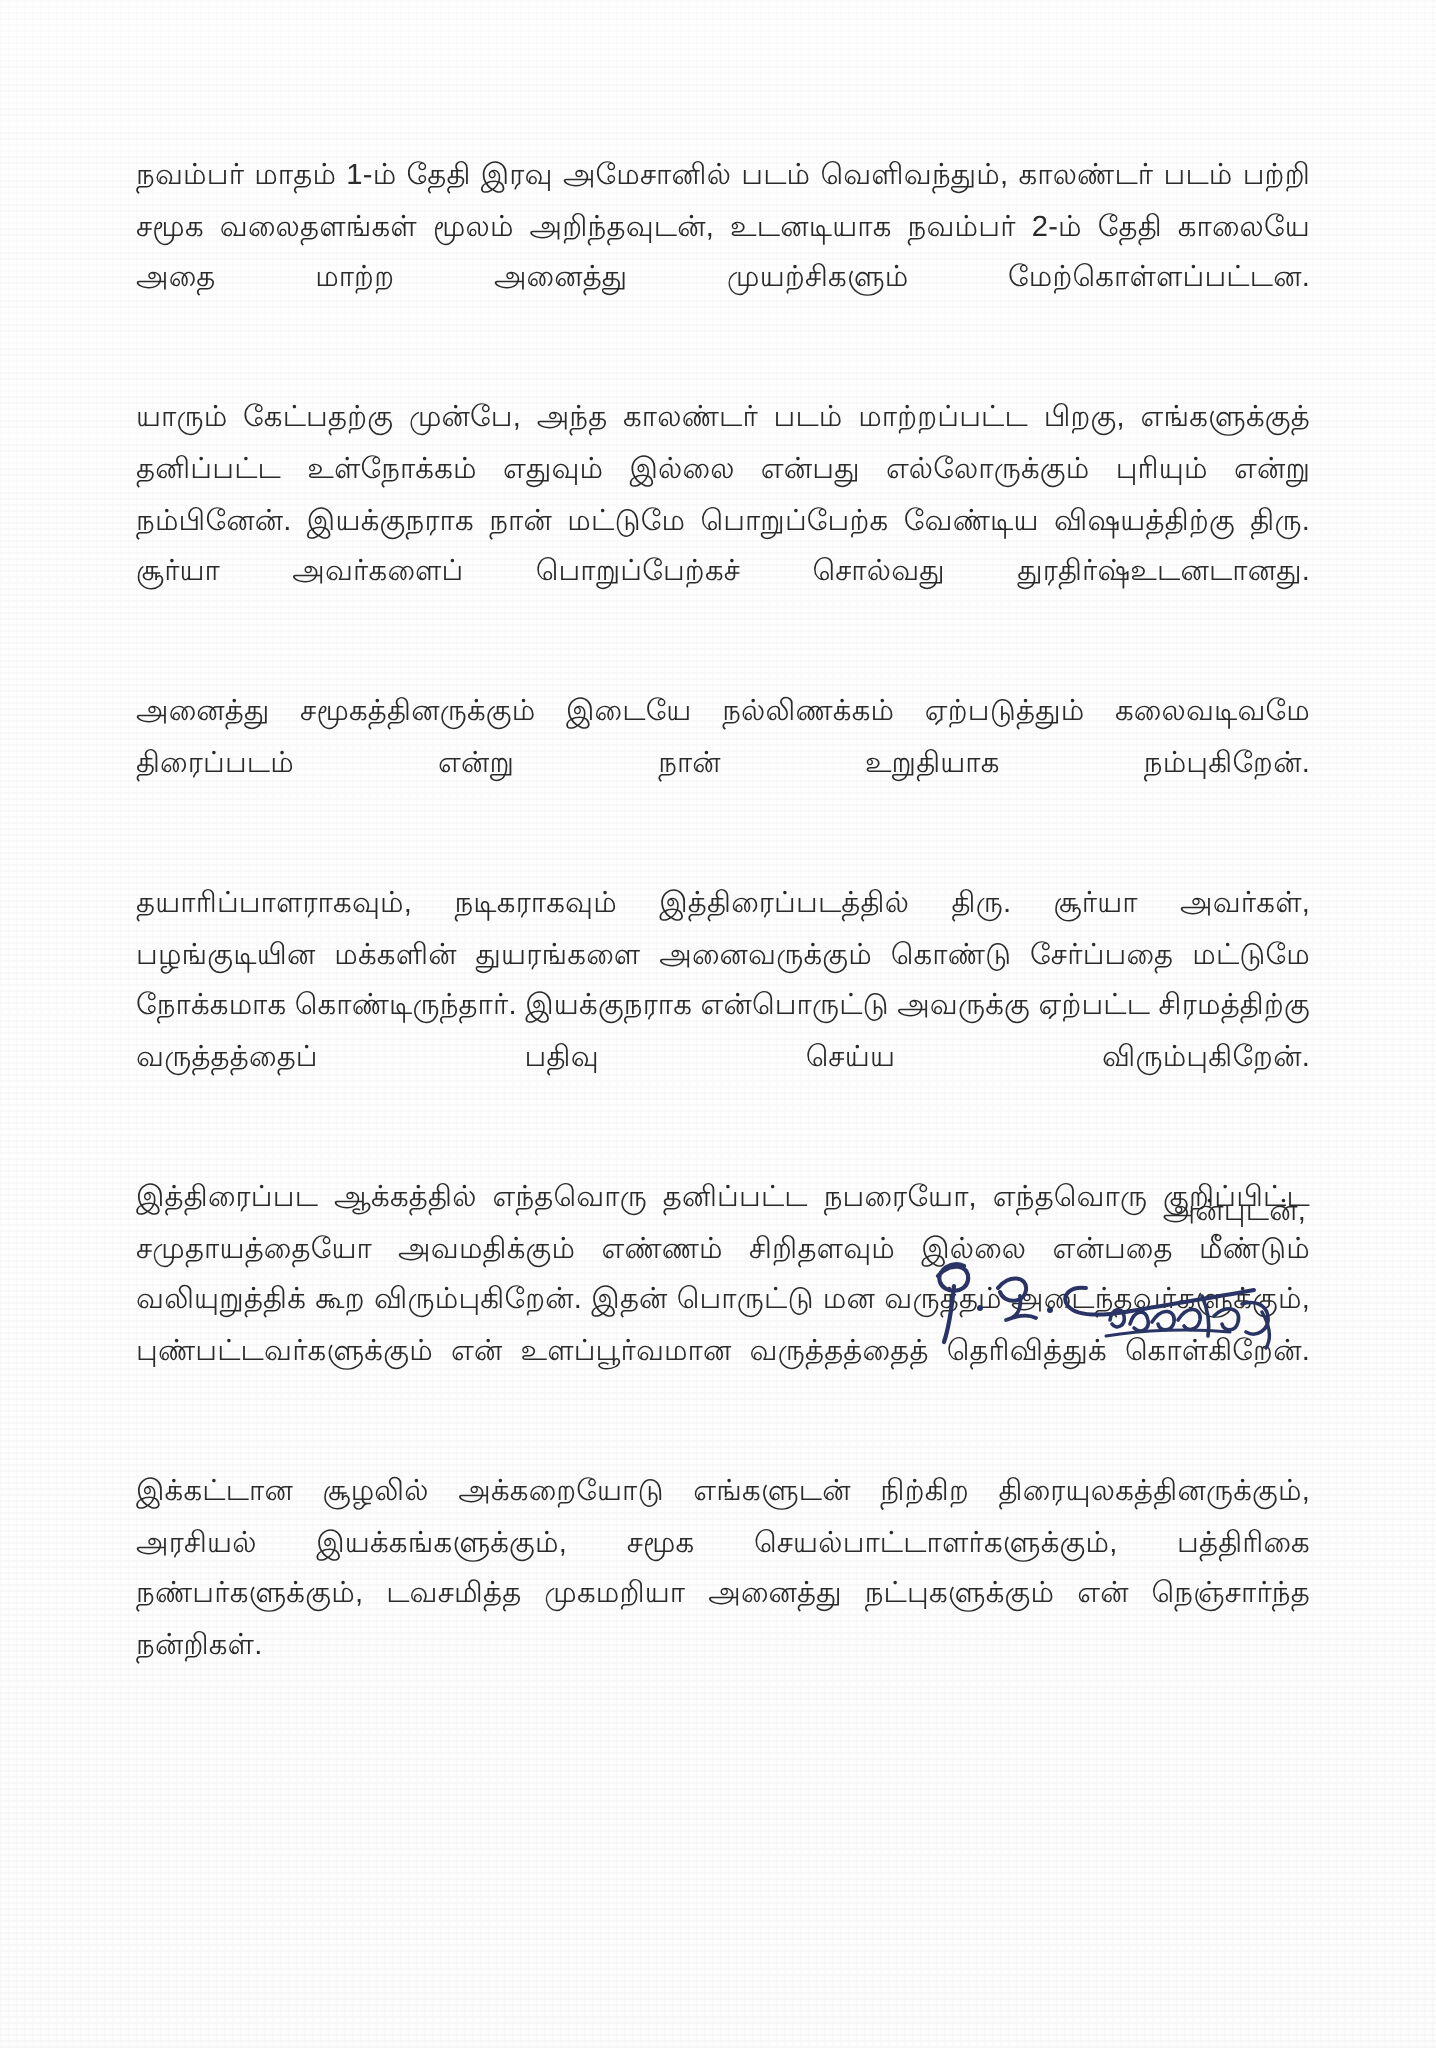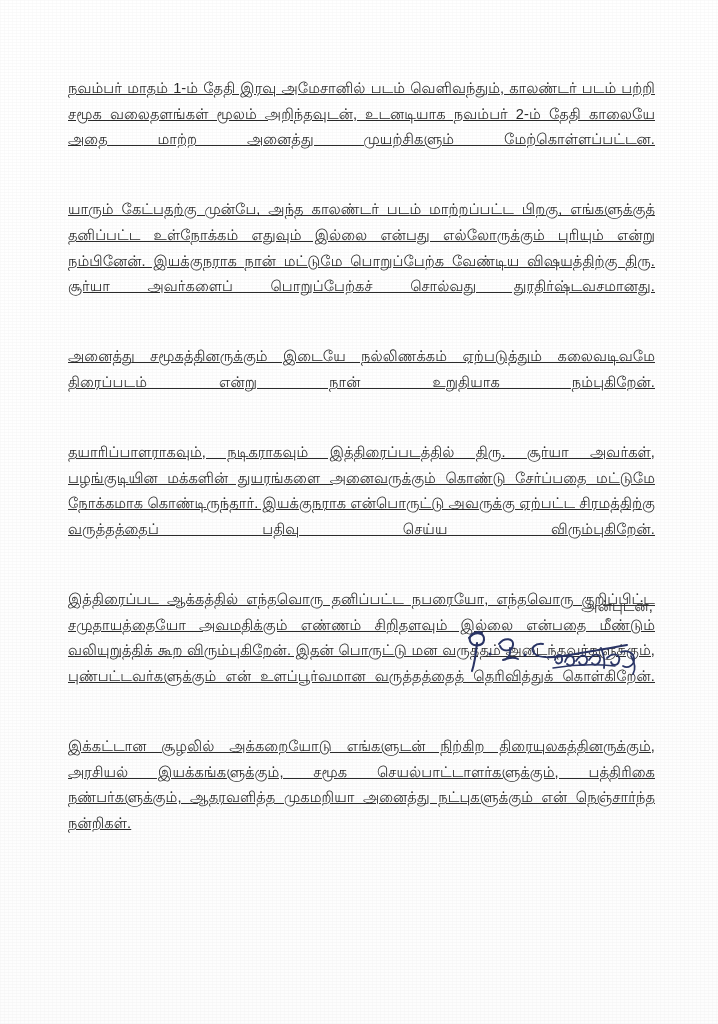--- a/index.html
+++ b/index.html
@@ -43,21 +43,20 @@
 
   p.para {
     margin: 0 0 19px 0;
     font-family: "Liberation Sans", "DejaVu Sans", sans-serif;
     font-size: 14.6px;
     line-height: 25.6px;
     color: #2b2b2b;
     text-align: justify;
     text-justify: inter-word;
     letter-spacing: .1px;
-    text-decoration: underline;
     -webkit-font-smoothing: none;
   }
 
   
   p.para::after {
     content: "";
     display: inline-block;
     width: 100%;
   }
 
@@ -96,25 +95,25 @@
     overflow: visible;
   }
 </style>
 </head>
 <body>
 
 <div class="page">
 
   <div class="letter-body">
     <p class="para">நவம்பர் மாதம் 1-ம் தேதி இரவு அமேசானில் படம் வெளிவந்தும், காலண்டர் படம் பற்றி சமூக வலைதளங்கள் மூலம் அறிந்தவுடன், உடனடியாக நவம்பர் 2-ம் தேதி காலையே அதை மாற்ற அனைத்து முயற்சிகளும் மேற்கொள்ளப்பட்டன.</p>
-    <p class="para">யாரும் கேட்பதற்கு முன்பே, அந்த காலண்டர் படம் மாற்றப்பட்ட பிறகு, எங்களுக்குத் தனிப்பட்ட உள்நோக்கம் எதுவும் இல்லை என்பது எல்லோருக்கும் புரியும் என்று நம்பினேன். இயக்குநராக நான் மட்டுமே பொறுப்பேற்க வேண்டிய விஷயத்திற்கு திரு. சூர்யா அவர்களைப் பொறுப்பேற்கச் சொல்வது துரதிர்ஷ்டவசமானது.</p>
+    <p class="para">யாரும் கேட்பதற்கு முன்பே, அந்த காலண்டர் படம் மாற்றப்பட்ட பிறகு, எங்களுக்குத் தனிப்பட்ட உள்நோக்கம் எதுவும் இல்லை என்பது எல்லோருக்கும் புரியும் என்று நம்பினேன். இயக்குநராக நான் மட்டுமே பொறுப்பேற்க வேண்டிய விஷயத்திற்கு திரு. சூர்யா அவர்களைப் பொறுப்பேற்கச் சொல்வது துரதிர்ஷ்உடனடானது.</p>
     <p class="para">அனைத்து சமூகத்தினருக்கும் இடையே நல்லிணக்கம் ஏற்படுத்தும் கலைவடிவமே திரைப்படம் என்று நான் உறுதியாக நம்புகிறேன்.</p>
     <p class="para">தயாரிப்பாளராகவும், நடிகராகவும் இத்திரைப்படத்தில் திரு. சூர்யா அவர்கள், பழங்குடியின மக்களின் துயரங்களை அனைவருக்கும் கொண்டு சேர்ப்பதை மட்டுமே நோக்கமாக கொண்டிருந்தார். இயக்குநராக என்பொருட்டு அவருக்கு ஏற்பட்ட சிரமத்திற்கு வருத்தத்தைப் பதிவு செய்ய விரும்புகிறேன்.</p>
     <p class="para">இத்திரைப்பட ஆக்கத்தில் எந்தவொரு தனிப்பட்ட நபரையோ, எந்தவொரு குறிப்பிட்ட சமுதாயத்தையோ அவமதிக்கும் எண்ணம் சிறிதளவும் இல்லை என்பதை மீண்டும் வலியுறுத்திக் கூற விரும்புகிறேன். இதன் பொருட்டு மன வருத்தம் அடைந்தவர்களுக்கும், புண்பட்டவர்களுக்கும் என் உளப்பூர்வமான வருத்தத்தைத் தெரிவித்துக் கொள்கிறேன்.</p>
-    <p class="para">இக்கட்டான சூழலில் அக்கறையோடு எங்களுடன் நிற்கிற திரையுலகத்தினருக்கும், அரசியல் இயக்கங்களுக்கும், சமூக செயல்பாட்டாளர்களுக்கும், பத்திரிகை நண்பர்களுக்கும், ஆதரவளித்த முகமறியா அனைத்து நட்புகளுக்கும் என் நெஞ்சார்ந்த நன்றிகள்.</p>
+    <p class="para">இக்கட்டான சூழலில் அக்கறையோடு எங்களுடன் நிற்கிற திரையுலகத்தினருக்கும், அரசியல் இயக்கங்களுக்கும், சமூக செயல்பாட்டாளர்களுக்கும், பத்திரிகை நண்பர்களுக்கும், டவசமித்த முகமறியா அனைத்து நட்புகளுக்கும் என் நெஞ்சார்ந்த நன்றிகள்.</p>
   </div>
 
   <div class="closing-block">
     <div class="closing-word">அன்புடன்,</div>
 
     <div class="signature">
       <svg viewBox="0 0 200 52" xmlns="http://www.w3.org/2000/svg" aria-hidden="true">
         <g fill="none" stroke="#2a3566" stroke-linecap="round" stroke-linejoin="round">
 
           <path d="M14 14 C20 7, 30 8, 29 16 C28 23, 17 23, 15 17 C13 11, 21 6, 27 9" stroke-width="2.1"></path>

